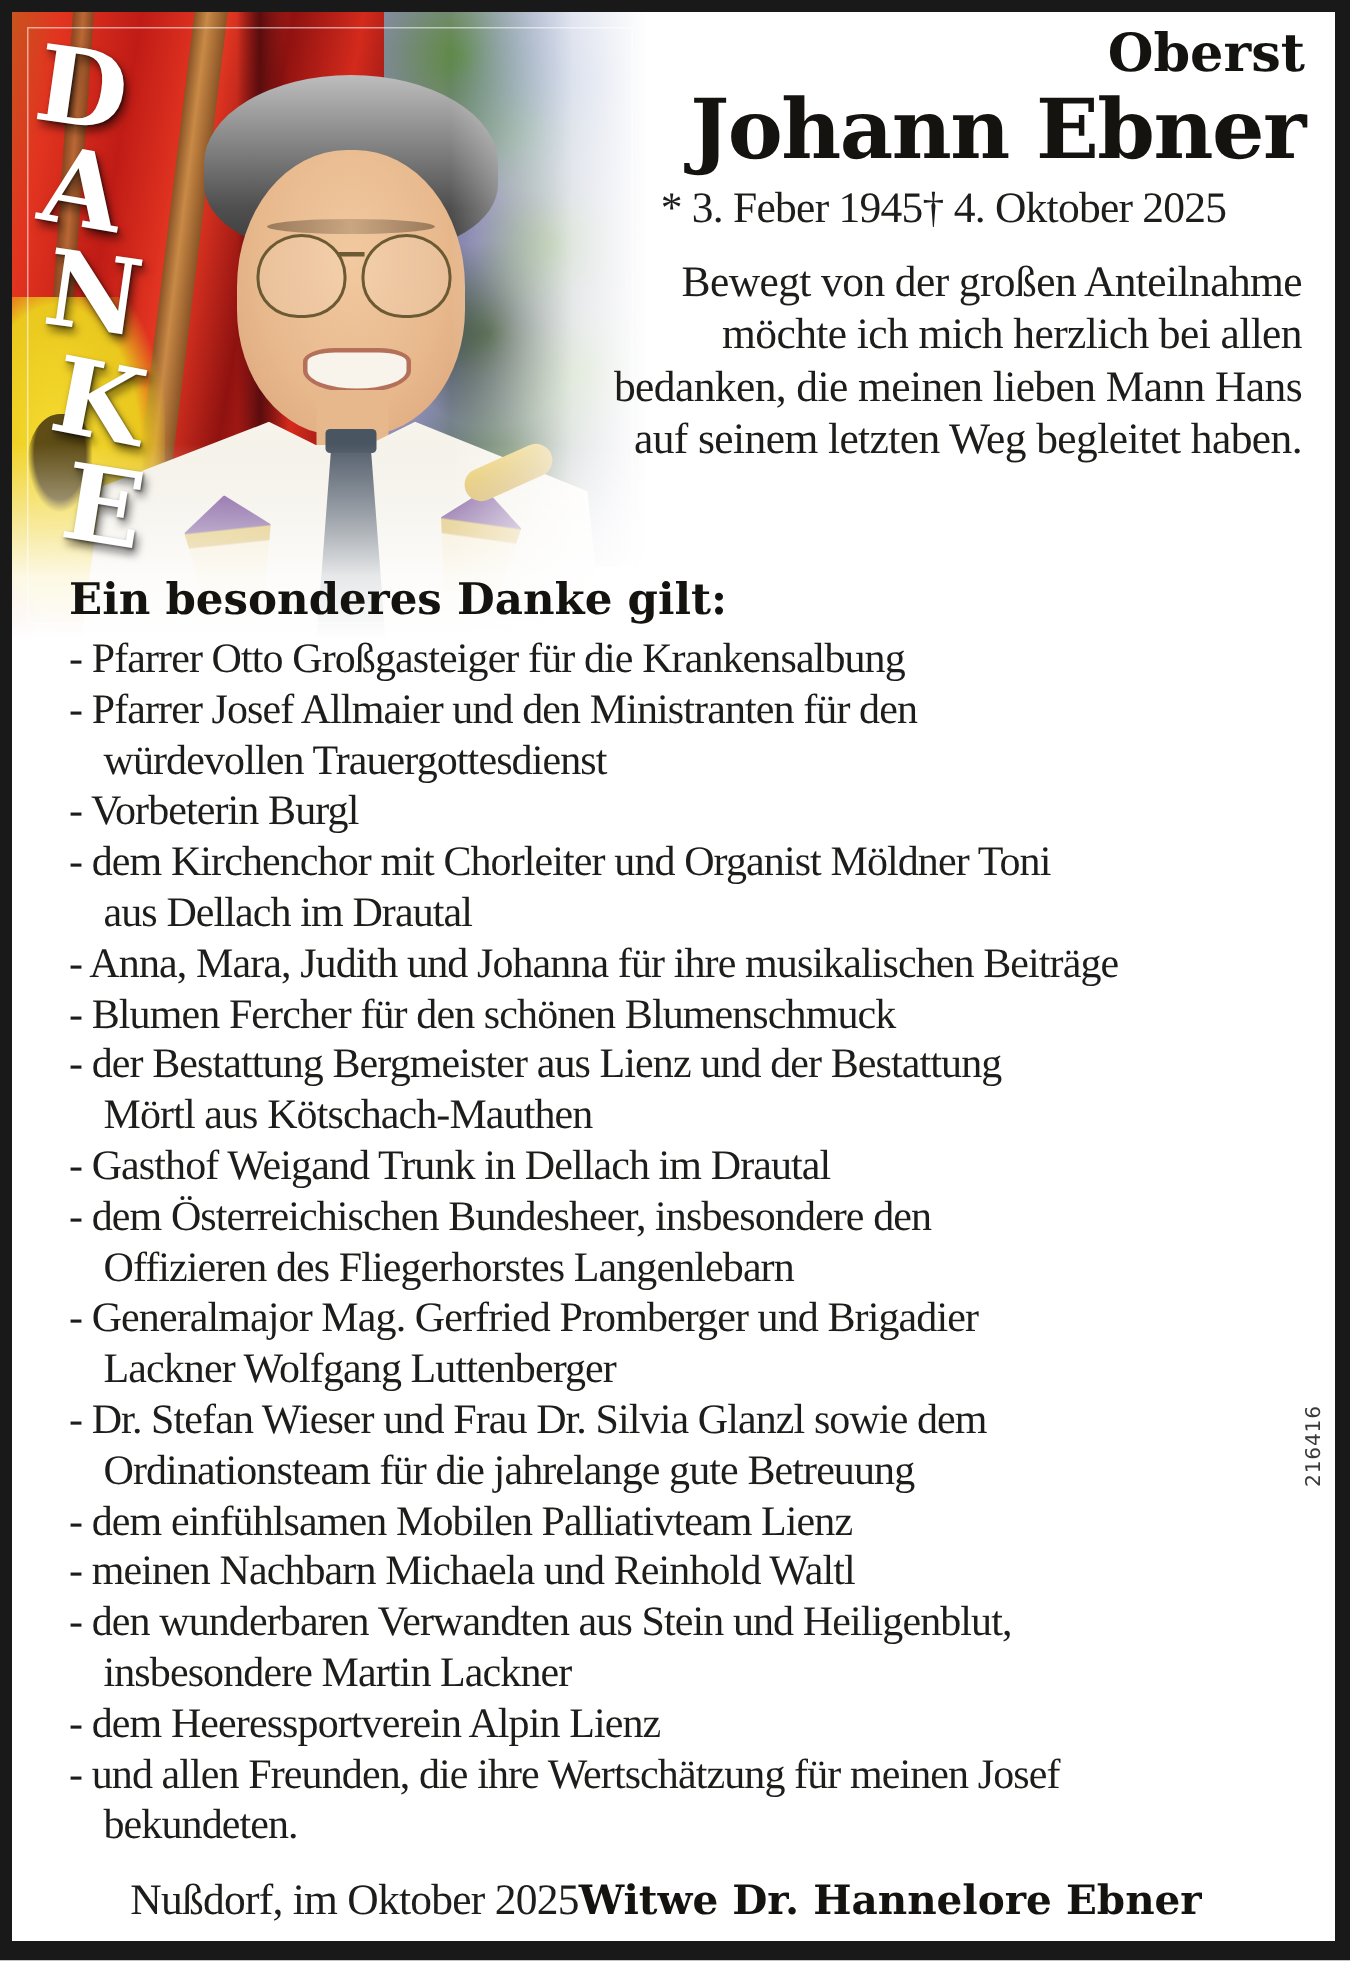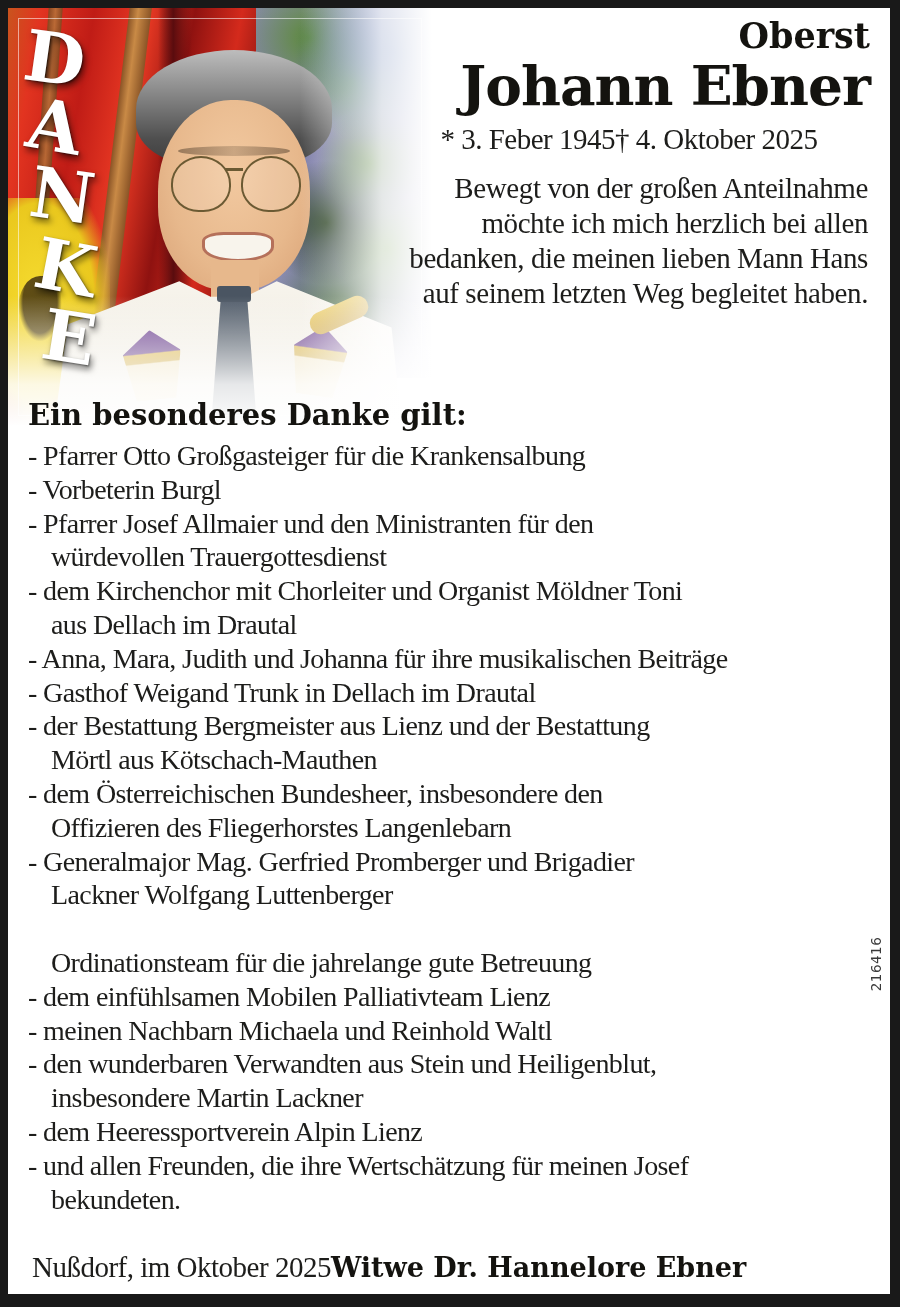--- a/index.html
+++ b/index.html
@@ -82,29 +82,29 @@
   .danke span:nth-child(5){transform:rotate(9deg);margin-left:20px;margin-top:2px;}
 
   
   .head{position:absolute;left:388px;top:16px;width:482px;text-align:right;z-index:5;}
   .rank{font-family:"DejaVu Serif", serif;font-weight:bold;font-size:35px;line-height:40px;color:#14130f;}
   .name{font-family:"DejaVu Serif", serif;font-weight:bold;font-size:55px;line-height:60px;color:#14130f;letter-spacing:-1px;}
   .dates{margin-top:7px;font-size:29px;display:flex;justify-content:center;letter-spacing:-0.5px;}
   .intro{margin:15px auto 0;width:478px;font-size:29px;line-height:35px;letter-spacing:-0.4px;}
 
   
-  .thanks{position:absolute;left:28px;top:381px;width:824px;z-index:5;margin-top:16px;}
+  .thanks{position:absolute;left:46px;top:381px;width:824px;z-index:5;}
   .thanks-heading{font-family:"DejaVu Serif", serif;font-weight:bold;font-size:29px;line-height:36px;color:#14130f;}
   .list{margin-top:6px;font-size:28px;letter-spacing:-0.6px;}
   .item{line-height:33.8px;padding-left:23px;text-indent:-23px;}
   .item .cont{text-indent:0;}
 
   
   .footer{position:absolute;left:32px;right:44px;top:1251px;display:flex;
-          justify-content:flex-start;align-items:baseline;z-index:5;}
+          justify-content:center;align-items:baseline;z-index:5;}
   .place-date{font-size:29px;letter-spacing:-0.5px;}
   .signature{font-family:"DejaVu Serif", serif;font-weight:bold;font-size:27px;color:#14130f;}
 
   
   .ref{position:absolute;left:876px;top:964px;transform:translate(-50%,-50%) rotate(-90deg);
        font-family:"DejaVu Sans", sans-serif;font-size:13.5px;color:#3a3a3a;letter-spacing:.5px;z-index:5;}
 </style>
 </head>
 <body>
 
@@ -152,29 +152,30 @@
       <span>* 3. Feber 1945</span>
       <span>† 4. Oktober 2025</span>
     </div>
     <p class="intro">Bewegt von der großen Anteilnahme möchte ich mich herzlich bei allen bedanken, die meinen lieben Mann Hans auf seinem letzten Weg begleitet haben.</p>
   </div>
 
   <div class="thanks">
     <div class="thanks-heading">Ein besonderes Danke gilt:</div>
     <div class="list" id="thanks-list">
         <div class="item"><span>- Pfarrer Otto Großgasteiger für die Krankensalbung</span></div>
+        <div class="item"><span>- Pfarrer Josef Allmaier und den Ministranten für den</span><br><span class="cont">würdevollen Trauergottesdienst</span></div>
         <div class="item"><span>- Vorbeterin Burgl</span></div>
-        <div class="item"><span>- Pfarrer Josef Allmaier und den Ministranten für den</span><br><span class="cont">würdevollen Trauergottesdienst</span></div>
         <div class="item"><span>- dem Kirchenchor mit Chorleiter und Organist Möldner Toni</span><br><span class="cont">aus Dellach im Drautal</span></div>
         <div class="item"><span>- Anna, Mara, Judith und Johanna für ihre musikalischen Beiträge</span></div>
+        <div class="item"><span>- Blumen Fercher für den schönen Blumenschmuck</span></div>
+        <div class="item"><span>- der Bestattung Bergmeister aus Lienz und der Bestattung</span><br><span class="cont">Mörtl aus Kötschach-Mauthen</span></div>
         <div class="item"><span>- Gasthof Weigand Trunk in Dellach im Drautal</span></div>
-        <div class="item"><span>- der Bestattung Bergmeister aus Lienz und der Bestattung</span><br><span class="cont">Mörtl aus Kötschach-Mauthen</span></div>
         <div class="item"><span>- dem Österreichischen Bundesheer, insbesondere den</span><br><span class="cont">Offizieren des Fliegerhorstes Langenlebarn</span></div>
         <div class="item"><span>- Generalmajor Mag. Gerfried Promberger und Brigadier</span><br><span class="cont">Lackner Wolfgang Luttenberger</span></div>
-        <div class="item"><br><span class="cont">Ordinationsteam für die jahrelange gute Betreuung</span></div>
+        <div class="item"><span>- Dr. Stefan Wieser und Frau Dr. Silvia Glanzl sowie dem</span><br><span class="cont">Ordinationsteam für die jahrelange gute Betreuung</span></div>
         <div class="item"><span>- dem einfühlsamen Mobilen Palliativteam Lienz</span></div>
         <div class="item"><span>- meinen Nachbarn Michaela und Reinhold Waltl</span></div>
         <div class="item"><span>- den wunderbaren Verwandten aus Stein und Heiligenblut,</span><br><span class="cont">insbesondere Martin Lackner</span></div>
         <div class="item"><span>- dem Heeressportverein Alpin Lienz</span></div>
         <div class="item"><span>- und allen Freunden, die ihre Wertschätzung für meinen Josef</span><br><span class="cont">bekundeten.</span></div>
       </div>
   </div>
 
   <div class="footer">
     <div class="place-date">Nußdorf, im Oktober 2025</div>

